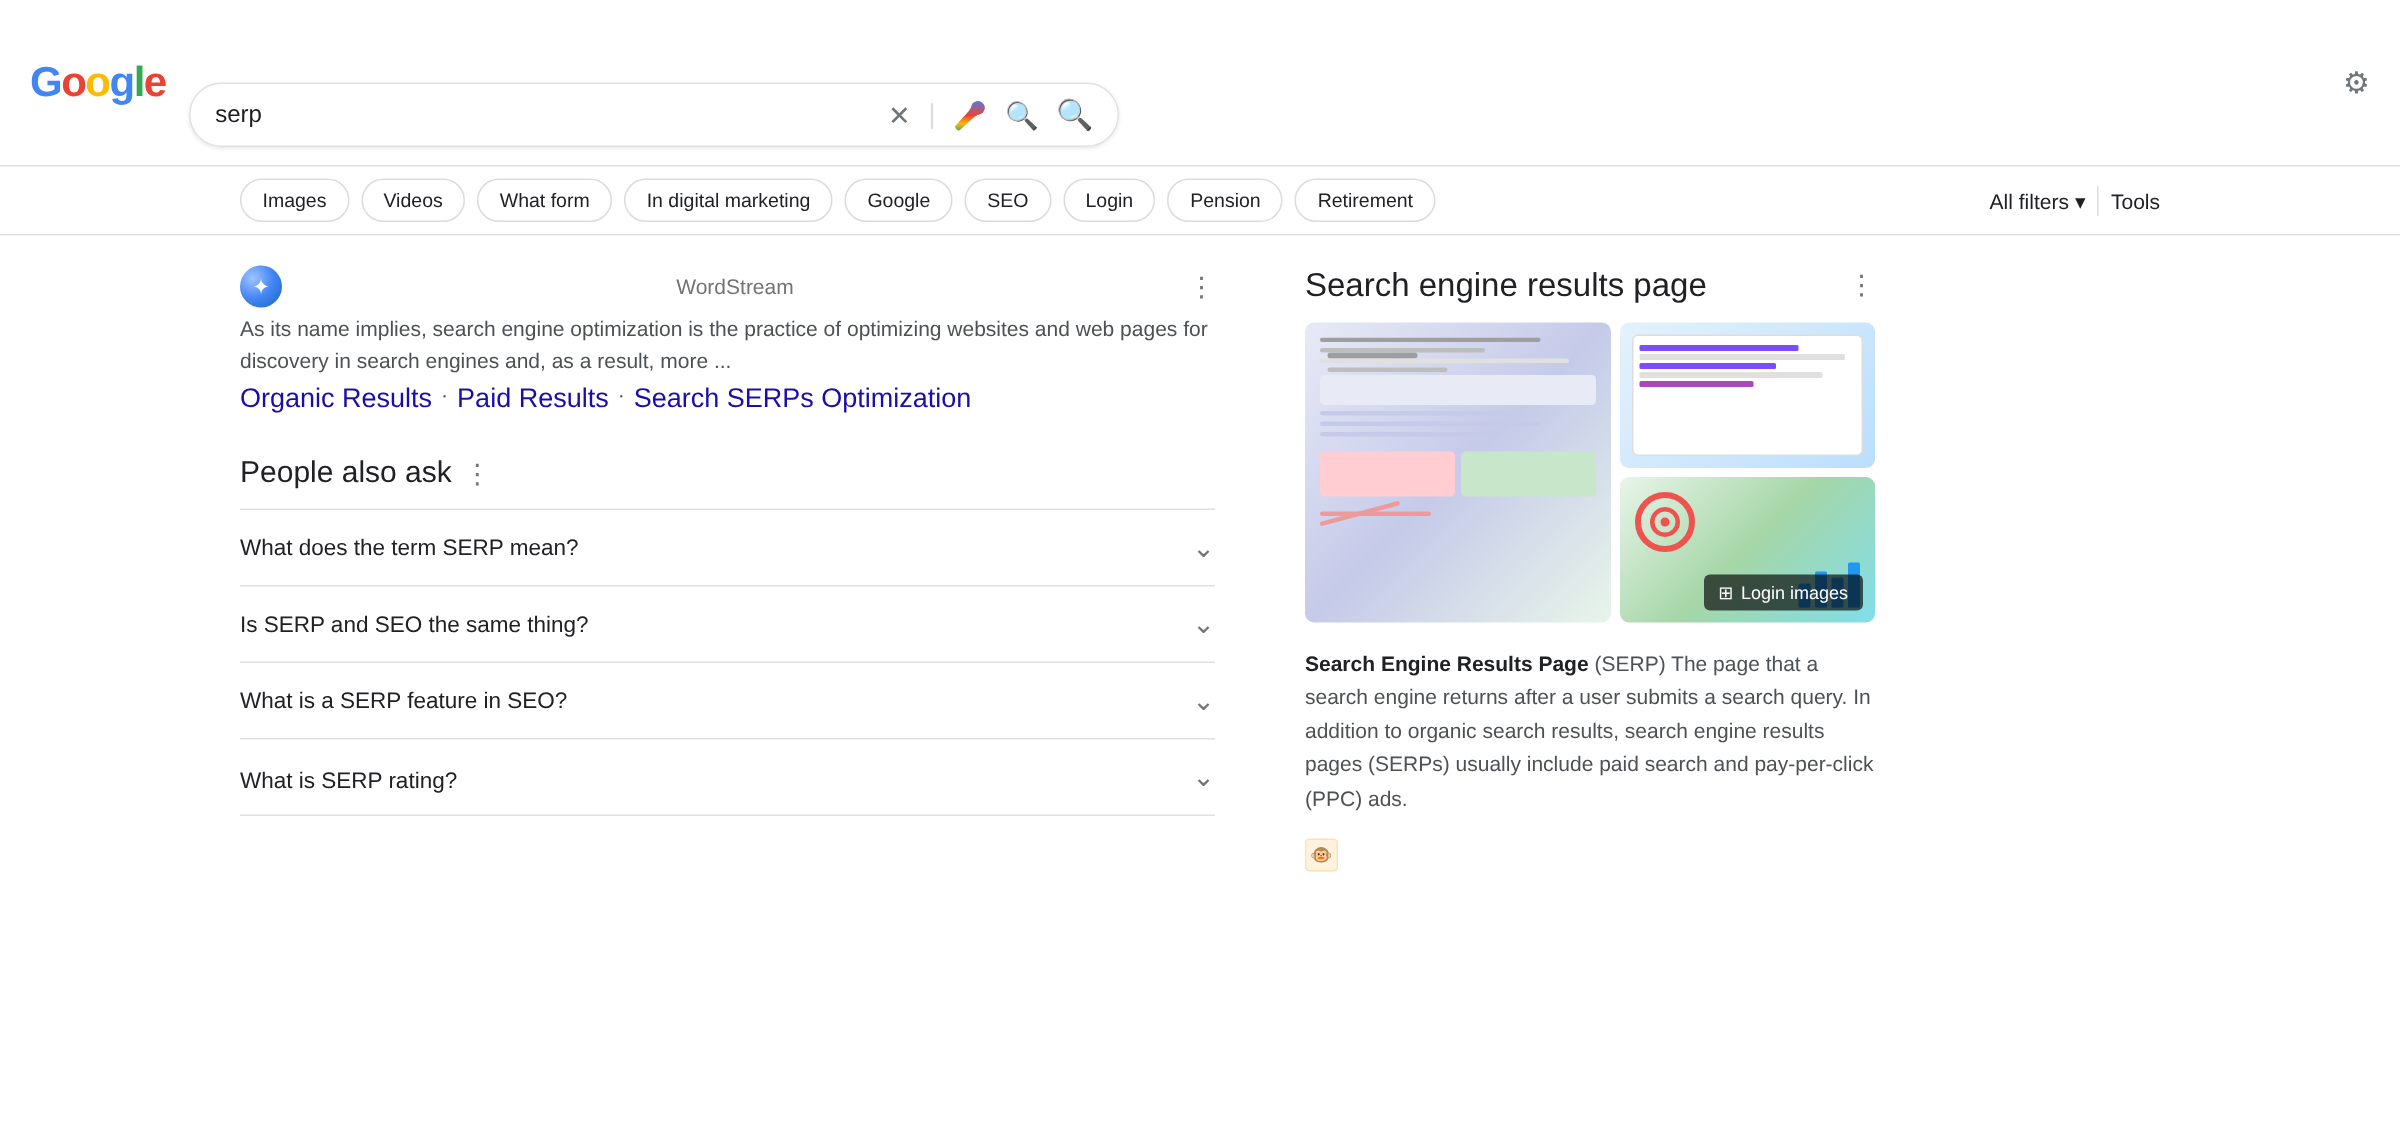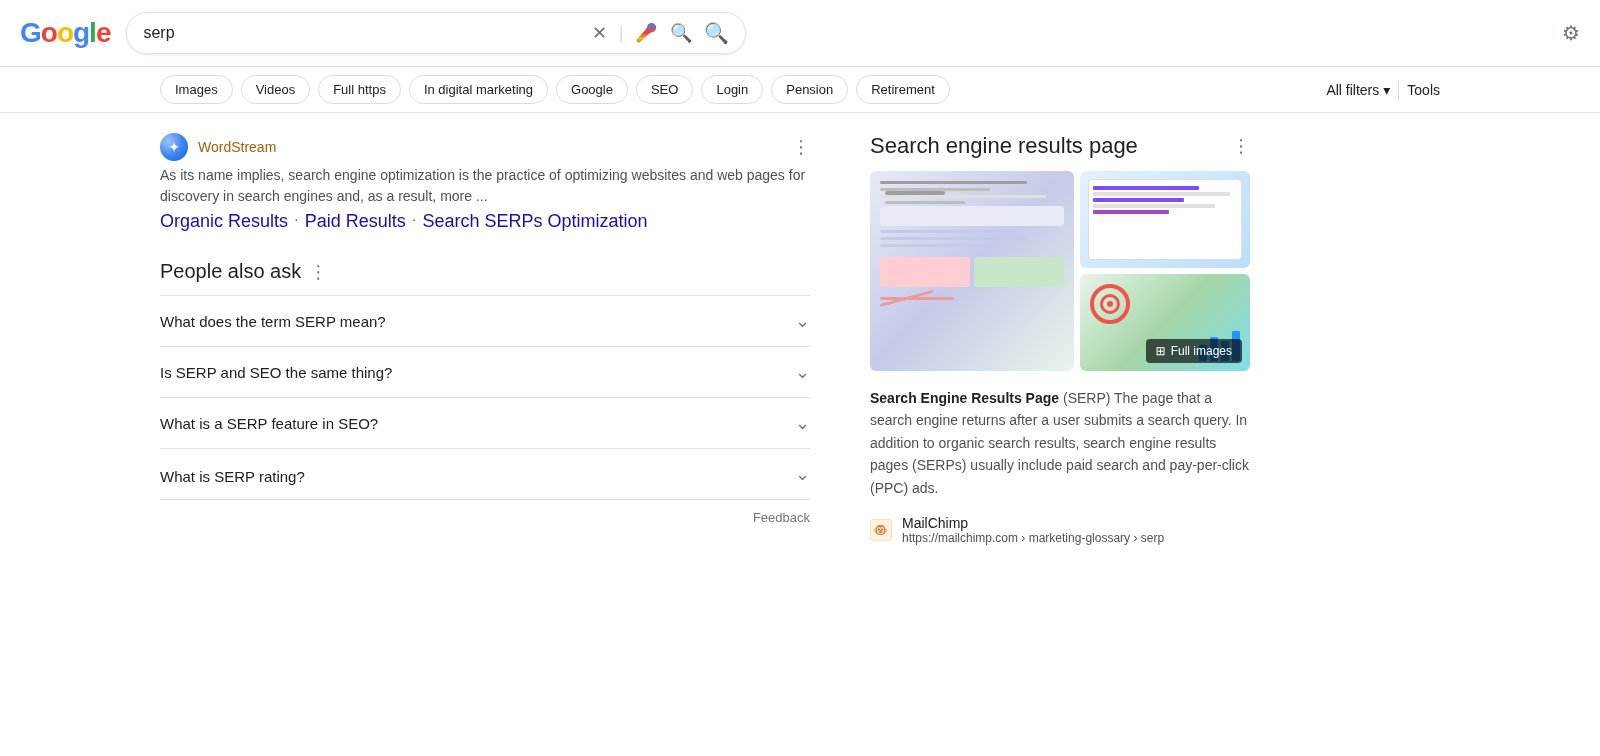--- a/index.html
+++ b/index.html
@@ -30,20 +30,21 @@
 
     .search-bar {
       display: flex;
       align-items: center;
       border: 1px solid #dfe1e5;
       border-radius: 24px;
       padding: 8px 16px;
       width: 620px;
       gap: 12px;
       box-shadow: 0 1px 3px rgba(0,0,0,0.1);
+      margin-top: 43px;
     }
     .search-input {
       flex: 1;
       border: none;
       outline: none;
       font-size: 16px;
       color: #202124;
       background: transparent;
     }
     .search-icons {
@@ -123,21 +124,21 @@
     .result-item {
       margin-bottom: 24px;
     }
     .result-source {
       display: flex;
       align-items: center;
       gap: 10px;
       margin-bottom: 4px;
     }
     .source-info { flex: 1; }
-    .source-name { font-size: 14px; color: #a16207; font-weight: 500; }
+    .source-name { font-size: 14px; color: #737373; font-weight: 500; text-align: center; }
     .source-url { font-size: 12px; color: #4d5156; }
     .more-btn { color: #70757a; cursor: pointer; font-size: 18px; }
     .result-title {
       font-size: 20px;
       color: #1a0dab;
       cursor: pointer;
       text-decoration: none;
       line-height: 1.3;
       display: block;
       margin-bottom: 4px;
@@ -355,21 +356,21 @@
     </div>
   </div>
   <div class="header-right">
     <span class="gear-icon">⚙</span>
   </div>
 </div>
 
 <div class="filter-bar">
   <div class="filter-chip">Images</div>
   <div class="filter-chip">Videos</div>
-  <div class="filter-chip">Full https</div>
+  <div class="filter-chip">What form</div>
   <div class="filter-chip">In digital marketing</div>
   <div class="filter-chip">Google</div>
   <div class="filter-chip">SEO</div>
   <div class="filter-chip">Login</div>
   <div class="filter-chip">Pension</div>
   <div class="filter-chip">Retirement</div>
   <div class="filter-right">
     <div class="all-filters">
       <span>All filters</span>
       <span>▾</span>
@@ -419,23 +420,20 @@
       <div class="paa-item">
         <span class="paa-question">What is a SERP feature in SEO?</span>
         <span class="paa-chevron">⌄</span>
       </div>
       <div class="paa-item">
         <span class="paa-question">What is SERP rating?</span>
         <span class="paa-chevron">⌄</span>
       </div>
     </div>
 
-    <div class="feedback-row">
-      <span>Feedback</span>
-    </div>
 
   </div>
 
   <div class="right-col">
     <div class="knowledge-panel">
 
       <div class="kp-header">
         <h2 class="kp-title">Search engine results page</h2>
         <span class="kp-more">⋮</span>
       </div>
@@ -480,38 +478,34 @@
               </div>
             </div>
             <div style="position:absolute;bottom:10px;right:10px;display:flex;gap:3px;align-items:flex-end;">
               <div style="width:8px;height:16px;background:#2196F3;border-radius:1px;"></div>
               <div style="width:8px;height:24px;background:#2196F3;border-radius:1px;"></div>
               <div style="width:8px;height:20px;background:#2196F3;border-radius:1px;"></div>
               <div style="width:8px;height:30px;background:#2196F3;border-radius:1px;"></div>
             </div>
             <div class="more-images-btn">
               <span>⊞</span>
-              <span>Full images</span>
+              <span>Login images</span>
             </div>
           </div>
         </div>
       </div>
 
       <p class="kp-description">
         <strong>Search Engine Results Page</strong>
         <span>(SERP)</span>
         <span> The page that a search engine returns after a user submits a search query. In addition to organic search results, search engine results pages (SERPs) usually include paid search and pay-per-click (PPC) ads.</span>
       </p>
 
       <div class="kp-source">
         <div class="kp-source-favicon">
           <span>🐵</span>
         </div>
-        <div>
-          <div class="kp-source-name">MailChimp</div>
-          <div class="kp-source-url">https://mailchimp.com › marketing-glossary › serp</div>
-        </div>
       </div>
 
     </div>
   </div>
 
 </div>
 
 </body></html>

